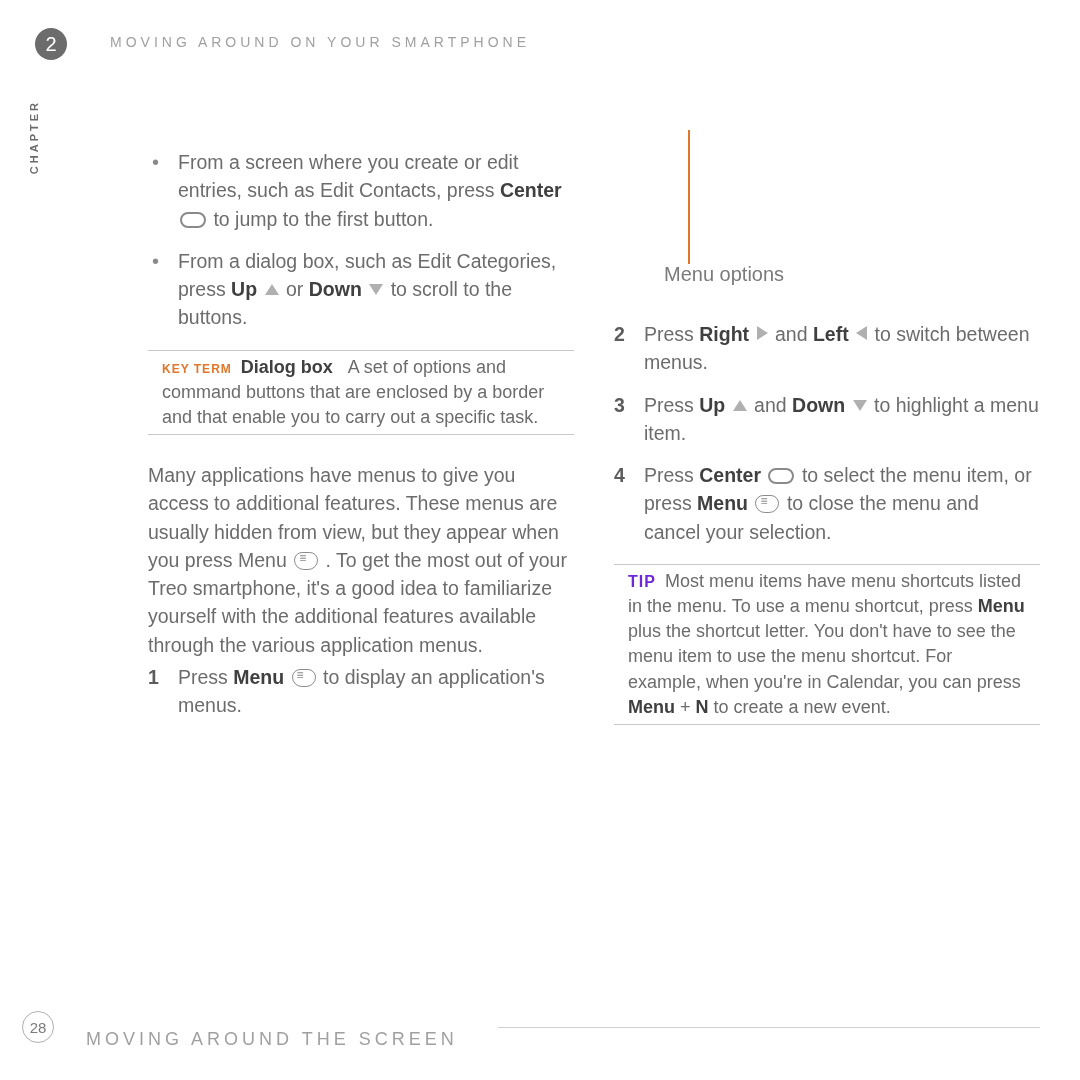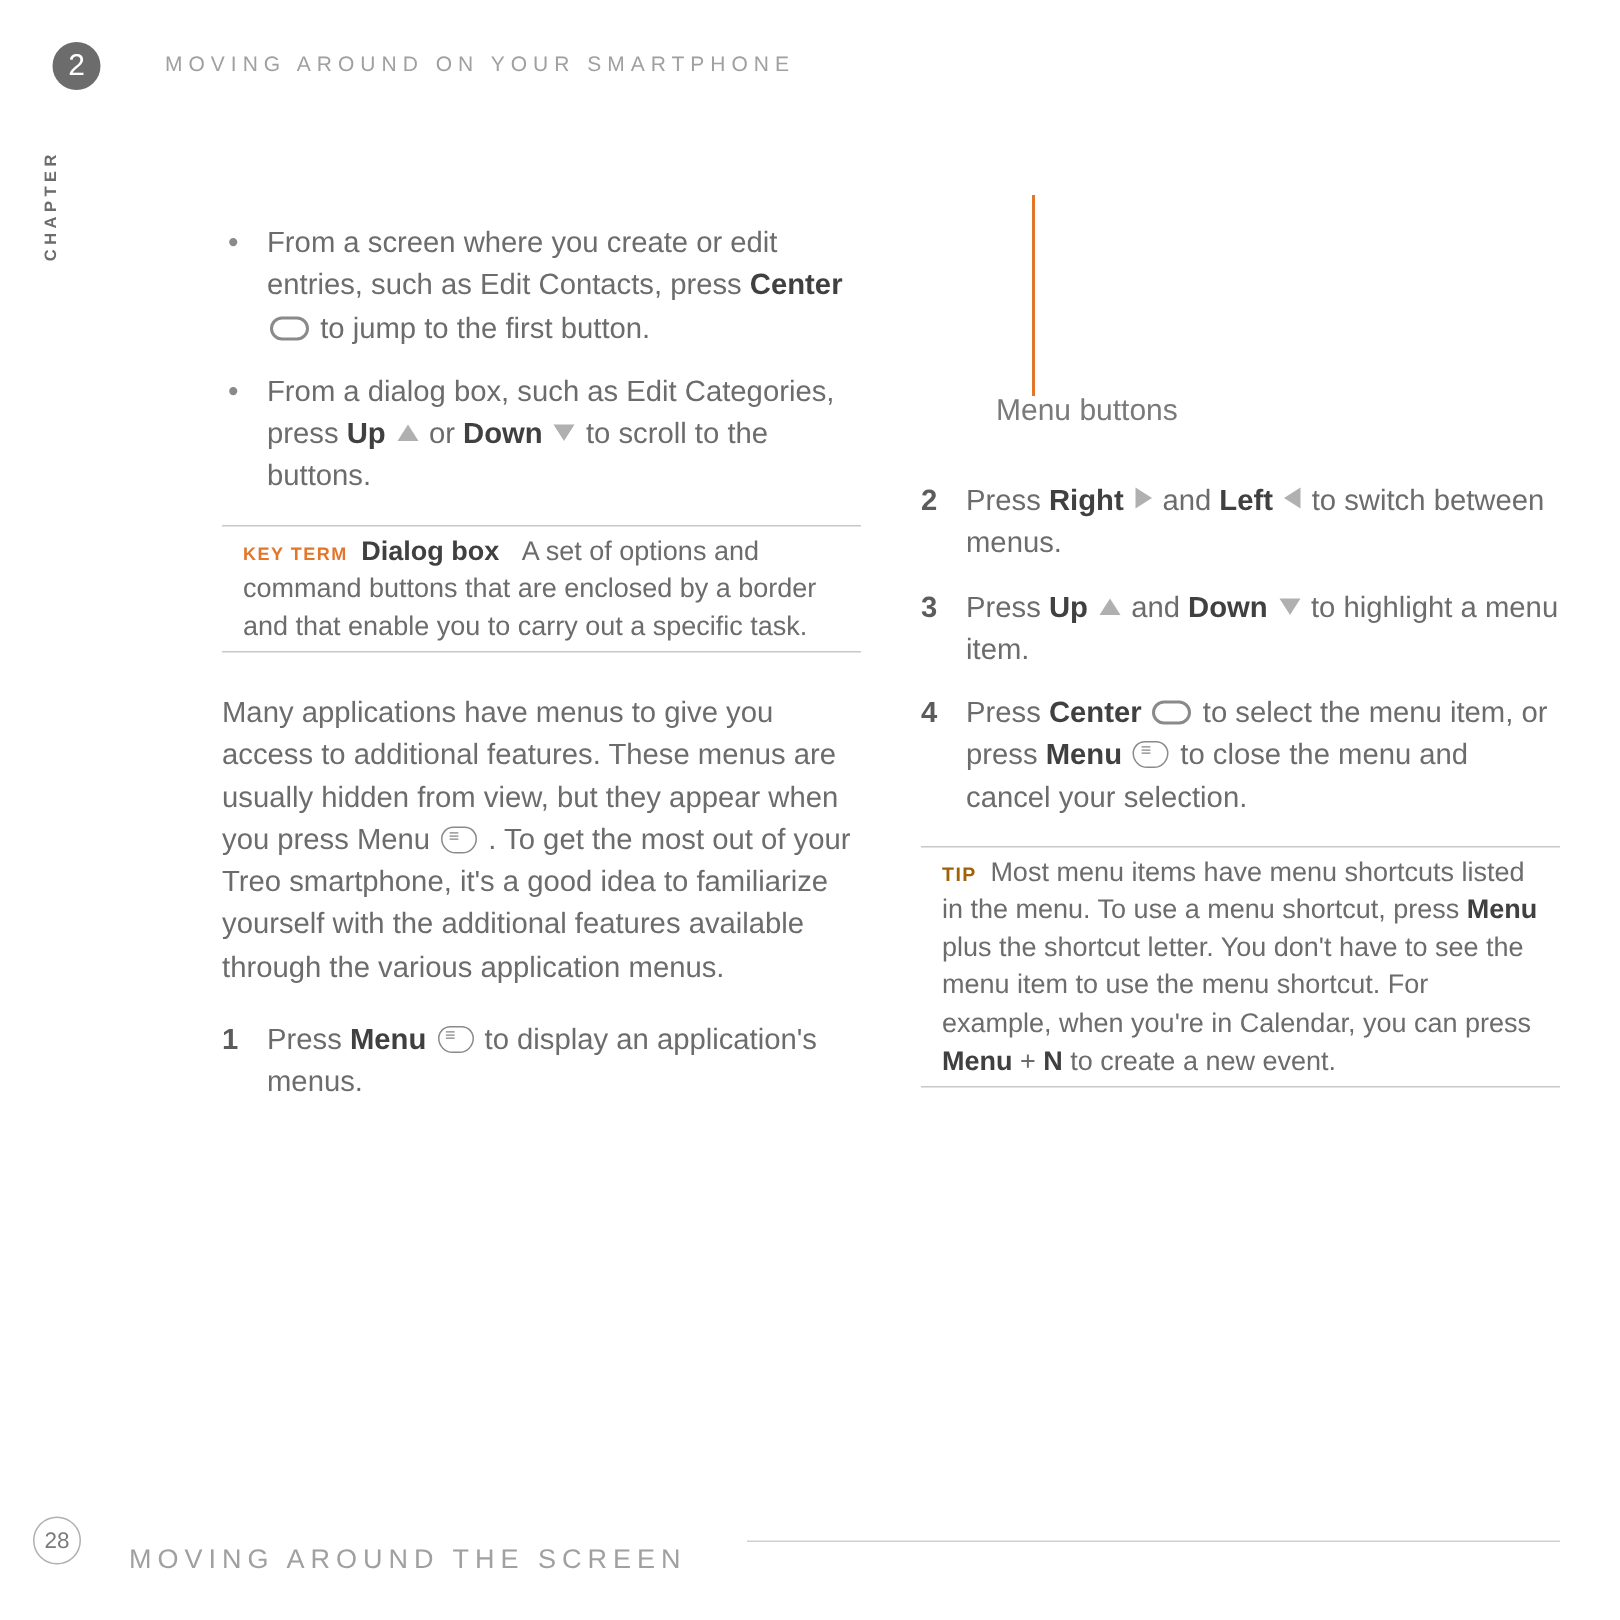--- a/index.html
+++ b/index.html
@@ -92,23 +92,23 @@
   .callout {
     border-top:1px solid #c8c8c8;
     border-bottom:1px solid #c8c8c8;
     padding:4px 14px;
     font-size:18px;
     line-height:1.4;
     color:#6c6c6c;
     margin:18px 0 26px 0;
   }
   .kt-label { color:#e2762b; font-size:12px; font-weight:bold; letter-spacing:1px; margin-right:4px; }
-  .tip-label { color:#a16207; font-size:13px; font-weight:bold; letter-spacing:1px; margin-right:4px; }
+  .tip-label { color:#6d28d9; font-size:16px; font-weight:bold; letter-spacing:1px; margin-right:4px; }
   h3.heading { font-size:20px; font-weight:bold; color:#5c5c5c; margin-bottom:6px; }
-  .para { margin-bottom:20px; }
+  .para { margin-bottom:4px; }
   ol.numlist { list-style:none; }
   ol.numlist li { position:relative; padding-left:30px; margin-bottom:14px; }
   ol.numlist li .num { position:absolute; left:0; top:0; font-weight:bold; color:#5c5c5c; }
   .menu-shortcut-label {
     position:absolute; top:120px; left:50px;
     font-size:20px; color:#7a7a7a;
   }
   .pointer-line {
     position:absolute; top:-10px; left:74px;
     width:1.5px; height:134px; background:#e2762b;
@@ -169,21 +169,21 @@
         <span>Press </span>
         <span class="bold">Menu</span>
         <span class="icon-menu"></span>
         <span> to display an application's menus.</span>
       </li>
     </ol>
   </div>
 
   <div class="col col-right" style="position:relative;">
     <div class="pointer-line"></div>
-    <div class="menu-shortcut-label">Menu buttons</div>
+    <div class="menu-shortcut-label">Menu options</div>
 
     <ol class="numlist" style="margin-top:40px;">
       <li>
         <span class="num">2</span>
         <span>Press </span>
         <span class="bold">Right</span>
         <span class="arrow arrow-right"></span>
         <span> and </span>
         <span class="bold">Left</span>
         <span class="arrow arrow-left"></span>

